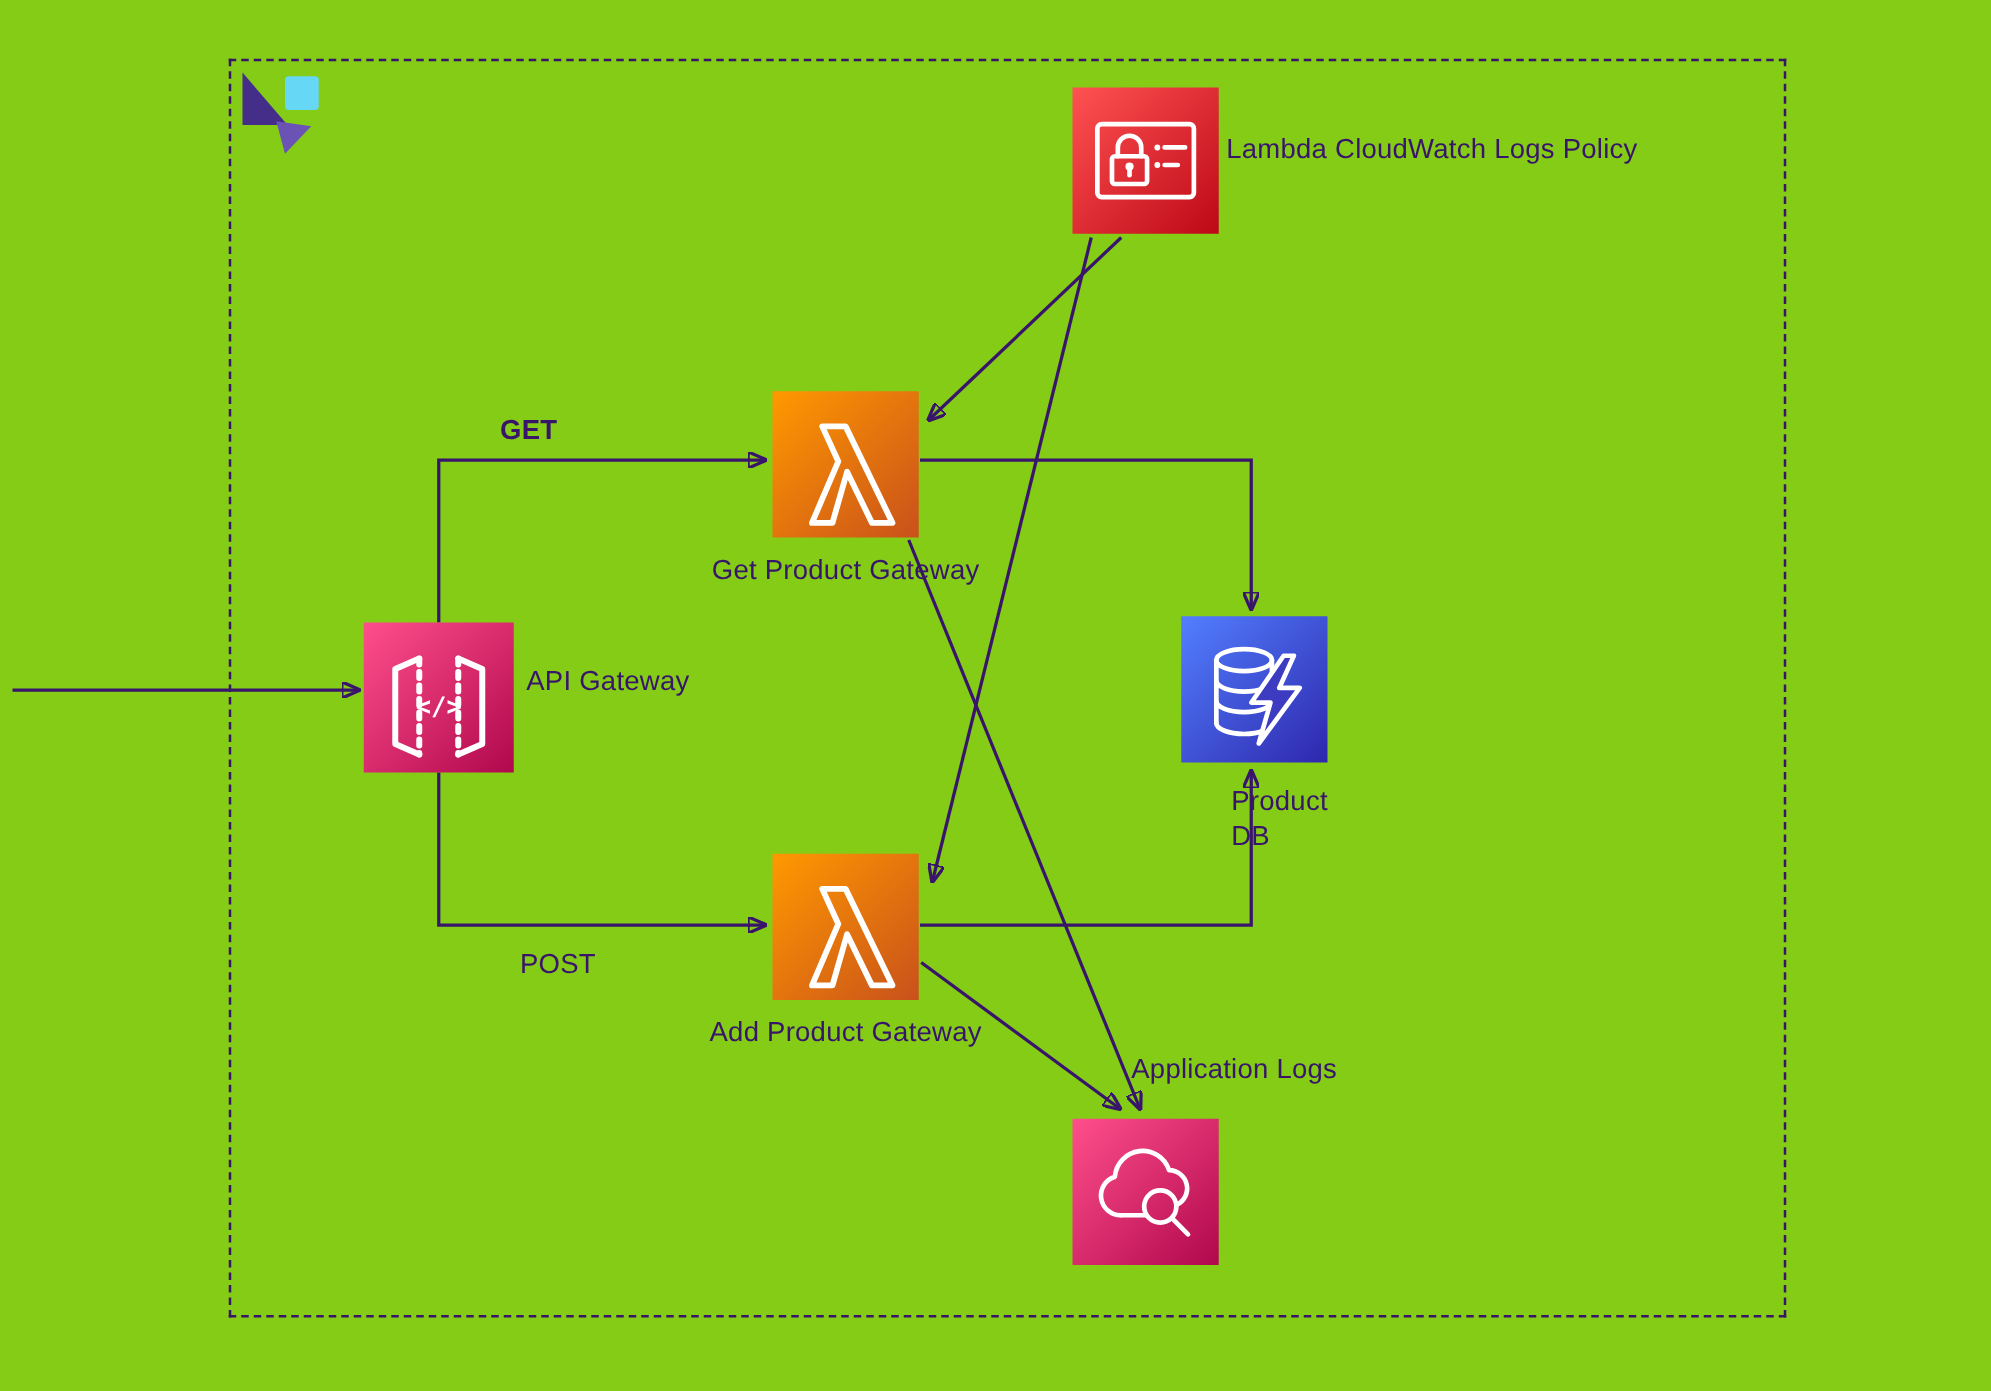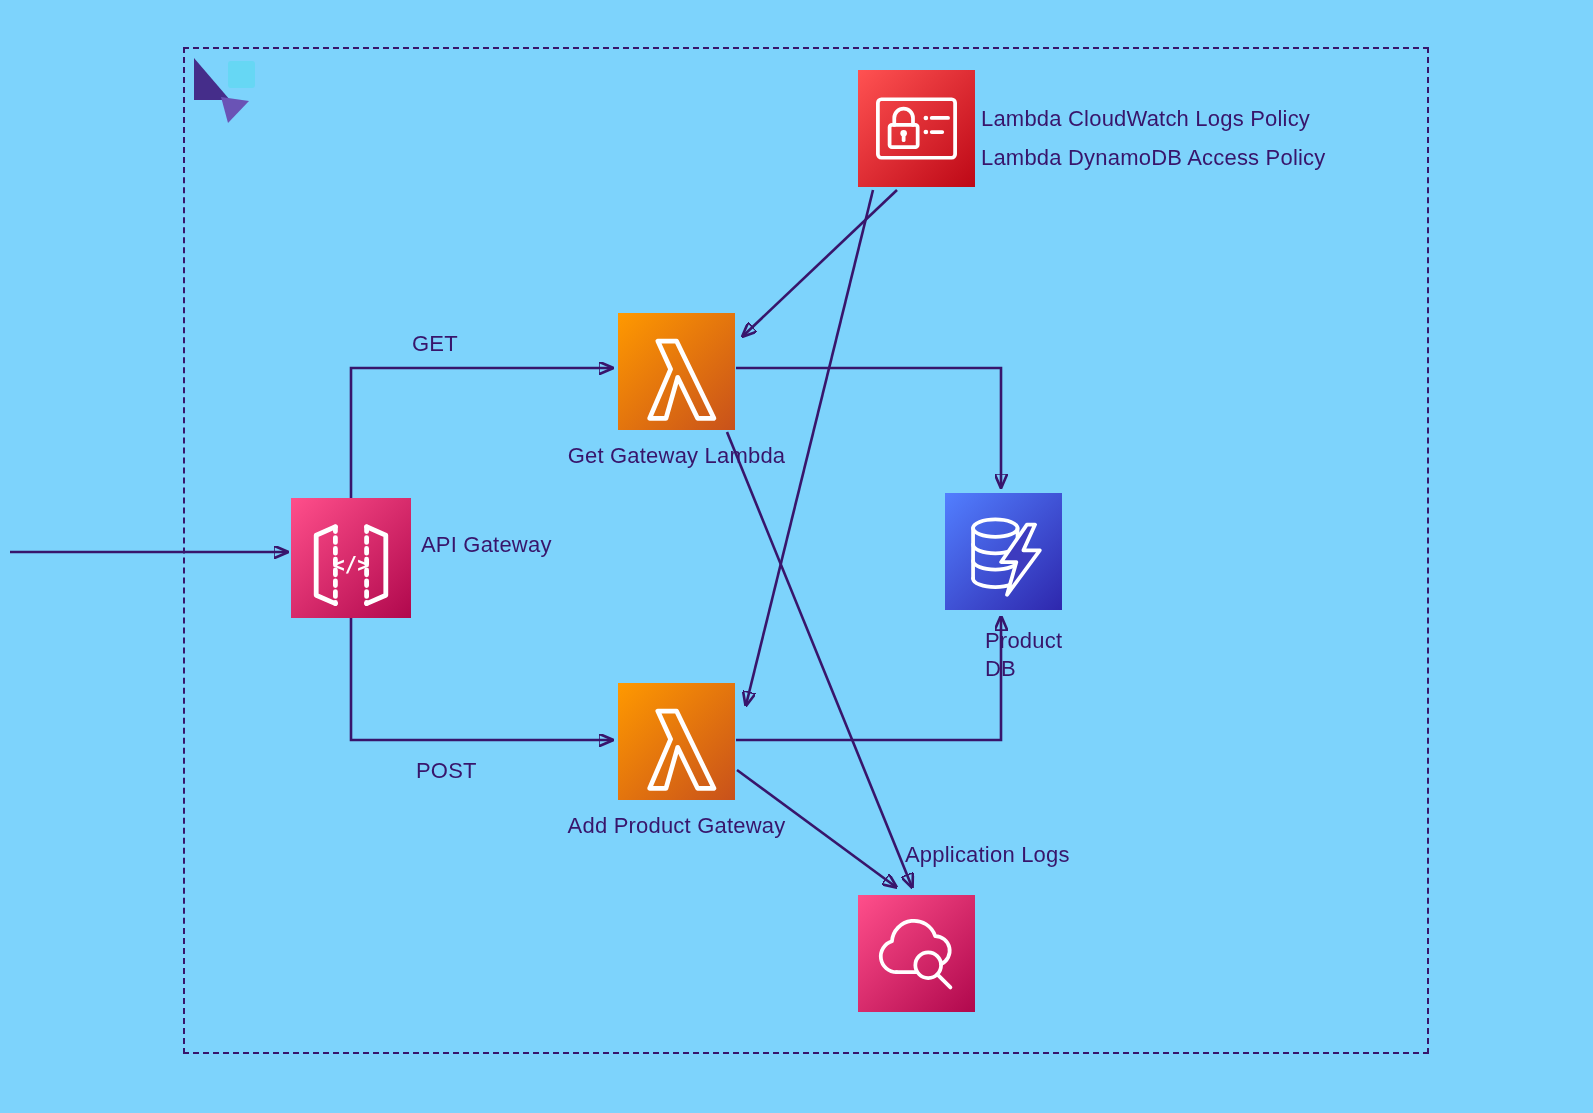--- a/index.html
+++ b/index.html
@@ -1,16 +1,16 @@
 <!DOCTYPE html>
 <html><head>
 <meta charset="utf-8">
 <style>
   html,body{margin:0;padding:0;background:#ffffff;}
-  .canvas{position:relative;width:1593px;height:1113px;background:#7dd3fc;overflow:hidden;
+  .canvas{position:relative;width:1593px;height:1113px;background:#84cc16;overflow:hidden;
           font-family:"Liberation Sans", sans-serif;}
   .frame{position:absolute;left:183px;top:47px;width:1246px;height:1007px;
          border:2.6px dashed #38156b;box-sizing:border-box;}
   svg.edges{position:absolute;left:0;top:0;width:1593px;height:1113px;}
   svg.edges path{fill:none;stroke:#38156b;stroke-width:2.6px;}
   .icon{position:absolute;box-sizing:border-box;}
   .icon svg{display:block;width:100%;height:100%;}
   .glyph{fill:none;stroke:#ffffff;stroke-width:4;stroke-linecap:round;stroke-linejoin:round;}
   .glyph-thin{fill:none;stroke:#ffffff;stroke-width:3.2;stroke-linecap:round;stroke-linejoin:round;}
   #icon-iam{left:858px;top:70px;width:117px;height:117px;
@@ -26,21 +26,21 @@
   #icon-cw{left:858px;top:895px;width:117px;height:117px;
             background:linear-gradient(135deg,#ff4f8b 0%,#b0084d 100%);}
   .txt{position:absolute;color:#38156b;font-size:22px;line-height:26px;font-weight:500;
        letter-spacing:.2px;white-space:nowrap;}
   #iam-labels{left:981px;top:99px;line-height:39px;}
   #lbl-get-lambda{left:558px;top:443px;width:237px;text-align:center;}
   #lbl-apigw{left:421px;top:532px;}
   #lbl-add-lambda{left:558px;top:813px;width:237px;text-align:center;}
   #lbl-db{left:985px;top:627px;width:152px;text-align:left;line-height:28px;}
   #lbl-applogs{left:905px;top:842px;text-align:right;}
-  #lbl-get{left:412px;top:331px;}
+  #lbl-get{left:400px;top:331px;font-weight:bold;}
   #lbl-post{left:416px;top:758px;}
   #logo{position:absolute;left:192px;top:54px;width:72px;height:74px;}
 </style>
 </head>
 <body>
 
 <div class="canvas">
 
   <div class="frame"></div>
 
@@ -77,29 +77,28 @@
       <circle cx="39" cy="54" r="2.8" fill="#ffffff" stroke="none"></circle>
       <path class="glyph-thin" d="M39 56 v4" stroke-width="2.4"></path>
       <circle cx="58" cy="41" r="2" fill="#ffffff" stroke="none"></circle>
       <path class="glyph-thin" d="M63 41 H77"></path>
       <circle cx="58" cy="53" r="2" fill="#ffffff" stroke="none"></circle>
       <path class="glyph-thin" d="M63 53 H72"></path>
     </svg>
   </div>
   <div class="txt" id="iam-labels">
     <div>Lambda CloudWatch Logs Policy</div>
-    <div>Lambda DynamoDB Access Policy</div>
   </div>
 
   <div class="icon" id="icon-get-lambda">
     <svg viewBox="0 0 100 100">
       <path class="glyph" d="M34 24 L50 24 L82 90 L68 90 L51 55 L41 90 L27 90 L45 48 Z"></path>
     </svg>
   </div>
-  <div class="txt" id="lbl-get-lambda">Get Gateway Lambda</div>
+  <div class="txt" id="lbl-get-lambda">Get Product Gateway</div>
 
   <div class="icon" id="icon-apigw">
     <svg viewBox="0 0 100 100">
       <path class="glyph" d="M37 24 L21 31 L21 81 L37 88"></path>
       <path class="glyph" d="M63 24 L79 31 L79 81 L63 88"></path>
       <path class="glyph" d="M37 24 V88" stroke-width="2.6" stroke-dasharray="4 5"></path>
       <path class="glyph" d="M63 24 V88" stroke-width="2.6" stroke-dasharray="4 5"></path>
       <text x="50" y="62" text-anchor="middle" fill="#ffffff" font-size="17" font-weight="bold" font-family="DejaVu Sans Mono, monospace">&lt;/&gt;</text>
     </svg>
   </div>

